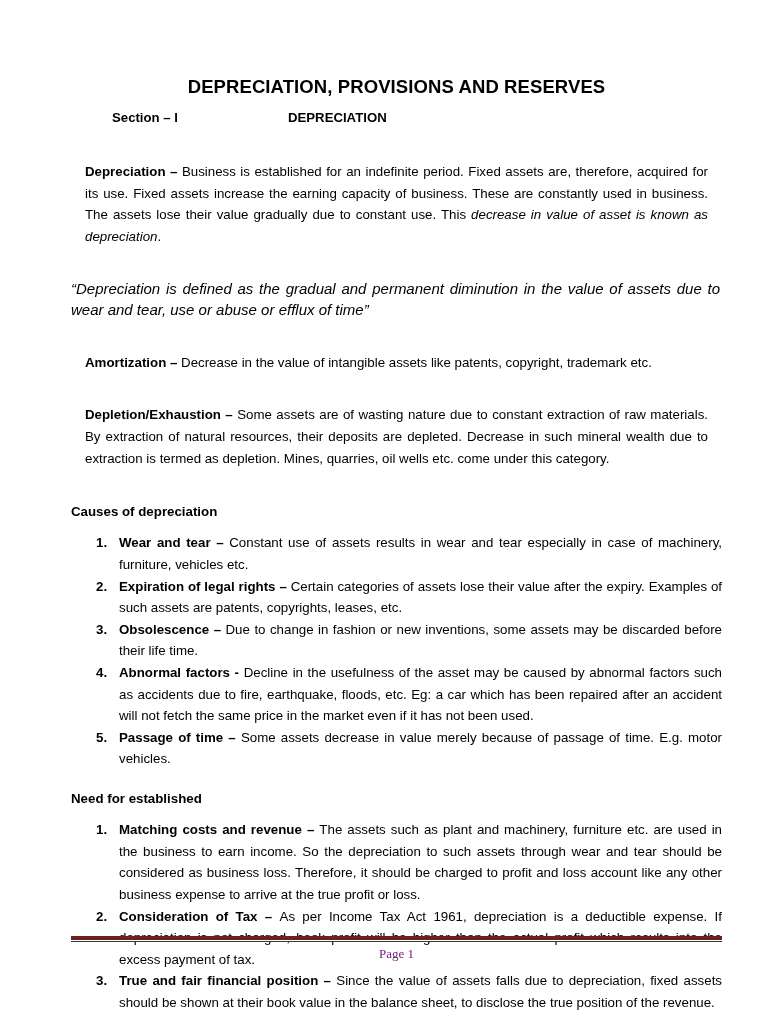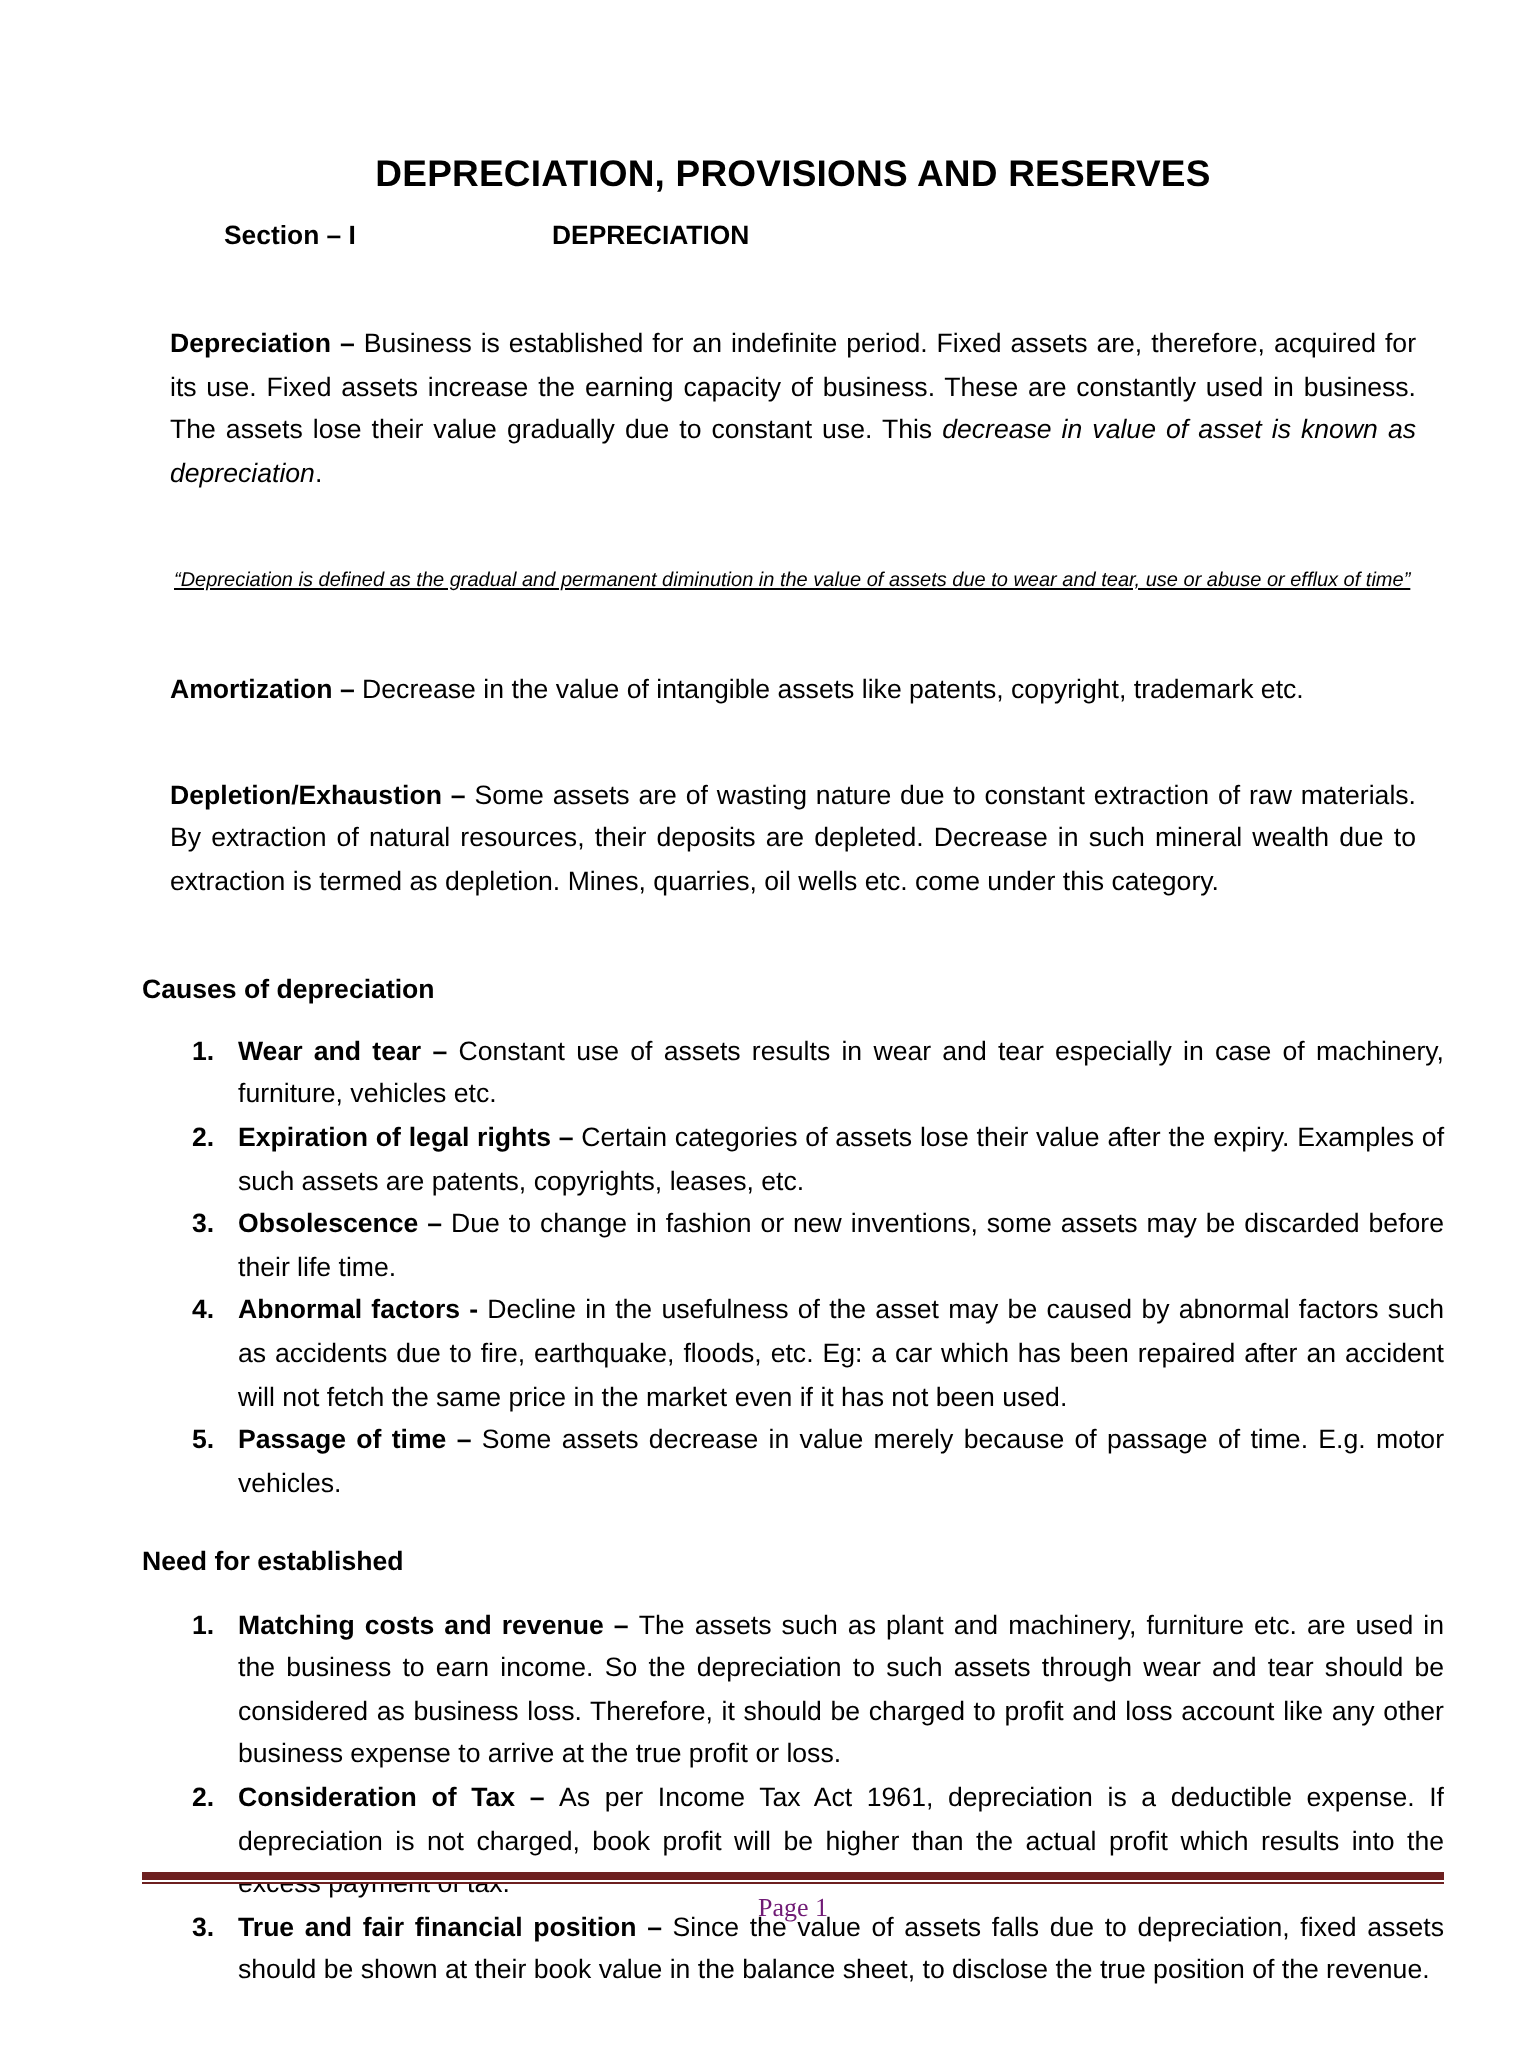--- a/index.html
+++ b/index.html
@@ -57,49 +57,48 @@
   }
   .section-label {
     position: absolute;
     left: 0;
     top: 0;
     white-space: nowrap;
     margin-left: 41px;
   }
   .section-topic {
     position: absolute;
-    left: 189px;
+    left: 201px;
     top: 0;
     white-space: nowrap;
     padding-left: 16px;
   }
 
   
   p.body {
     font-size: 13.3px;
     line-height: 21.6px;
     text-align: justify;
     margin: 14px;
     padding-top: 17px;
     hyphens: none;
   }
   p.body.first { padding-top: 19px; }
 
   .lead { font-weight: bold; }
   .ital { font-style: italic; }
 
   p.quote {
-    font-size: 10px;
+    font-size: 15px;
     line-height: 21.6px;
     font-style: italic;
     text-align: justify;
-    margin: 16px;
+    margin: 0;
     padding-top: 16px;
     width: 649px;
-    text-decoration: underline;
   }
 
   
   h2.sub {
     font-size: 13.3px;
     font-weight: bold;
     margin: 0;
     padding-top: 20px;
     line-height: 1.3;
   }

